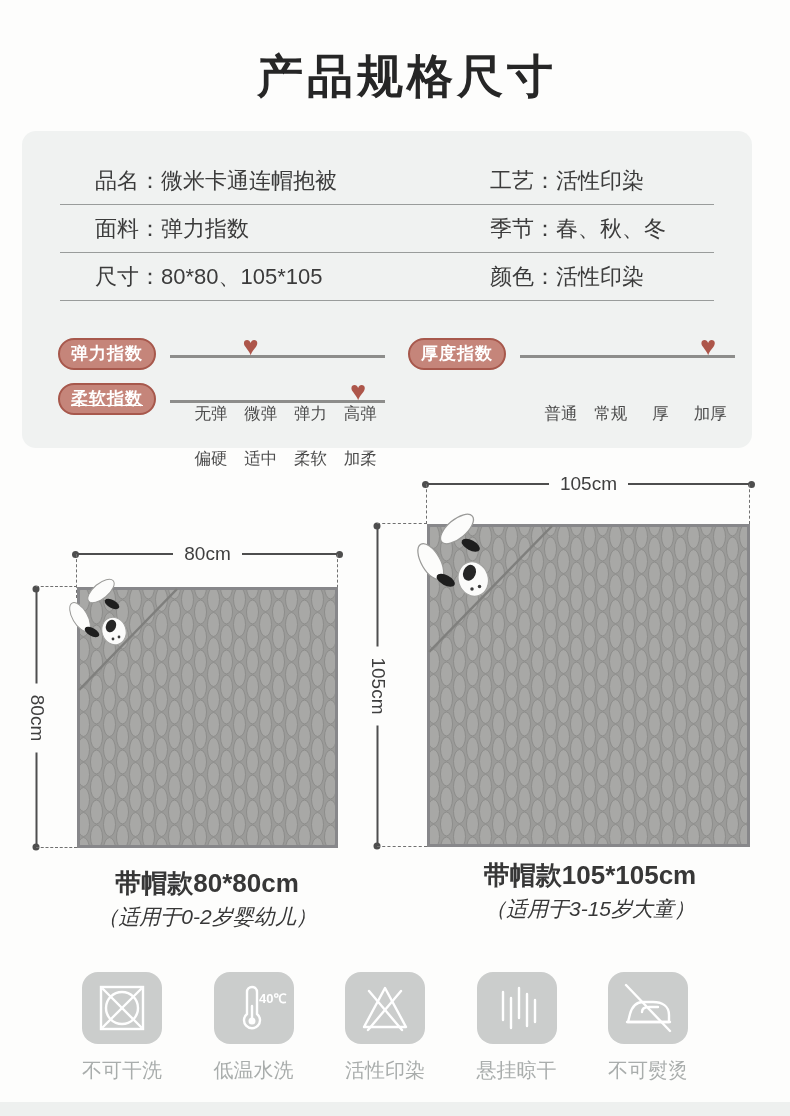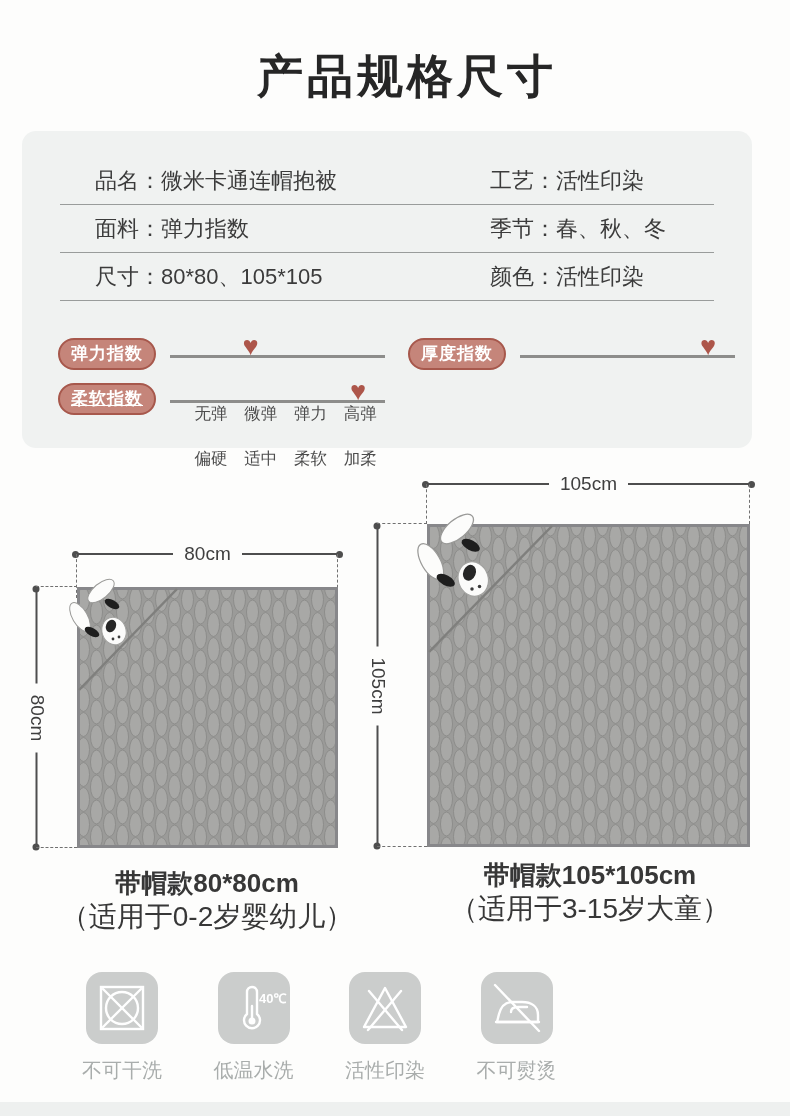--- a/index.html
+++ b/index.html
@@ -48,27 +48,27 @@
   .dim-seg.cap-start::before{left:-2px;}
   .dim-seg.cap-end::after{right:-2px;}
   .dim-label{padding:0 11px;font-size:19px;color:#3f3f3f;white-space:nowrap;}
   .vdim{transform:rotate(90deg);}
 
   .dash-v{position:absolute;width:0;border-left:1.5px dashed #707070;}
   .dash-h{position:absolute;height:0;border-top:1.5px dashed #707070;}
 
   .caption{position:absolute;width:320px;text-align:center;color:#373737;}
   .caption .cap1{font-size:26px;font-weight:600;line-height:33px;}
-  .caption .cap2{font-size:28px;line-height:33px;}
+  .caption .cap2{font-size:21px;line-height:33px;font-style:italic;}
 
   
   .care-row{position:absolute;left:0;top:972px;width:790px;display:flex;
     padding-left:66px;gap:19.5px;box-sizing:border-box;}
   .care-item{width:112px;display:flex;flex-direction:column;align-items:center;}
-  .care-box{width:72px;height:72px;border-radius:16px;background:#cbcdcc;
+  .care-box{width:80px;height:72px;border-radius:16px;background:#cbcdcc;
     display:flex;align-items:flex-start;justify-content:center;text-decoration:underline;}
   .care-box svg{display:block;}
   .care-label{margin-top:13px;font-size:20px;color:#a9adac;white-space:nowrap;text-align:right;}
 
   .bottom-strip{position:absolute;left:0;bottom:0;width:790px;height:14px;background:#eef0ef;}
 </style>
 </head>
 <body>
 
 <div class="page">
@@ -130,20 +130,26 @@
         <span>适中</span>
         <span>柔软</span>
         <span>加柔</span>
       </div>
     </div>
 
     <span class="badge badge-thick">厚度指数</span>
     <div class="scale scale-thick">
       <span class="heart" style="left: 87.5%;">♥</span>
       <div class="scale-line"></div>
+      <div class="scale-labels">
+        <span>普通</span>
+        <span>常规</span>
+        <span>厚</span>
+        <span>加厚</span>
+      </div>
     </div>
   </section>
 
   <section class="diagrams">
 
     <div class="hdim" style="left:74px;top:91px;width:267px;">
       <div class="dim-seg cap-start"></div>
       <span class="dim-label">80cm</span>
       <div class="dim-seg cap-end"></div>
     </div>
@@ -260,20 +266,32 @@
       <div class="care-box">
         <svg width="72" height="72" viewBox="0 0 72 72" fill="none" stroke="#ffffff" stroke-width="2.4" stroke-linecap="round">
           <path d="M36,16 L57,55 L15,55 Z" stroke-linejoin="round"></path>
           <line x1="20" y1="19" x2="53" y2="58"></line>
           <line x1="52" y1="19" x2="19" y2="58"></line>
         </svg>
       </div>
       <div class="care-label">活性印染</div>
     </div>
 
+    <div class="care-item">
+      <div class="care-box">
+        <svg width="72" height="72" viewBox="0 0 72 72" fill="none" stroke="#ffffff" stroke-width="2.4" stroke-linecap="round">
+          <line x1="22" y1="20" x2="22" y2="48"></line>
+          <line x1="30" y1="26" x2="30" y2="56"></line>
+          <line x1="38" y1="16" x2="38" y2="46"></line>
+          <line x1="46" y1="22" x2="46" y2="54"></line>
+          <line x1="54" y1="28" x2="54" y2="50"></line>
+        </svg>
+      </div>
+      <div class="care-label">悬挂晾干</div>
+    </div>
 
     <div class="care-item">
       <div class="care-box">
         <svg width="72" height="72" viewBox="0 0 72 72" fill="none" stroke="#ffffff" stroke-width="2.4" stroke-linecap="round">
           <path d="M16,50 H57 V43 C57,34 50,30 41,30 H31 C24,30 20,35 18,42 Z" stroke-linejoin="round"></path>
           <path d="M30,40 C30,36.5 33,35 37,35 H46"></path>
           <line x1="15" y1="50" x2="58" y2="50"></line>
           <line x1="14" y1="13" x2="58" y2="59"></line>
         </svg>
       </div>

